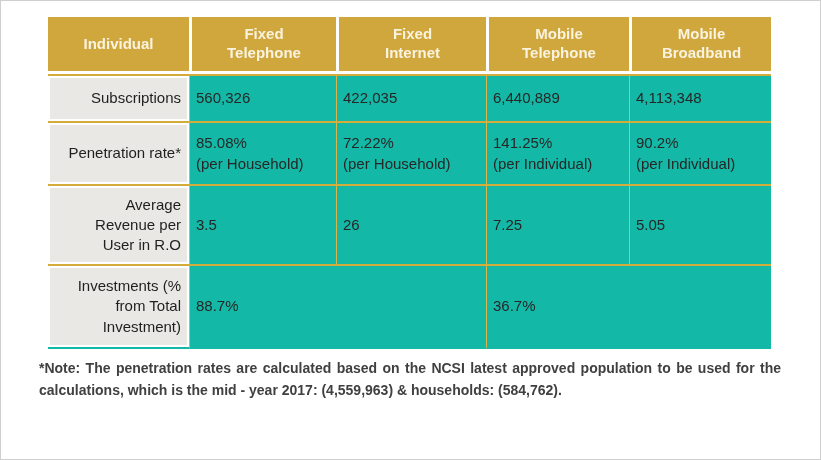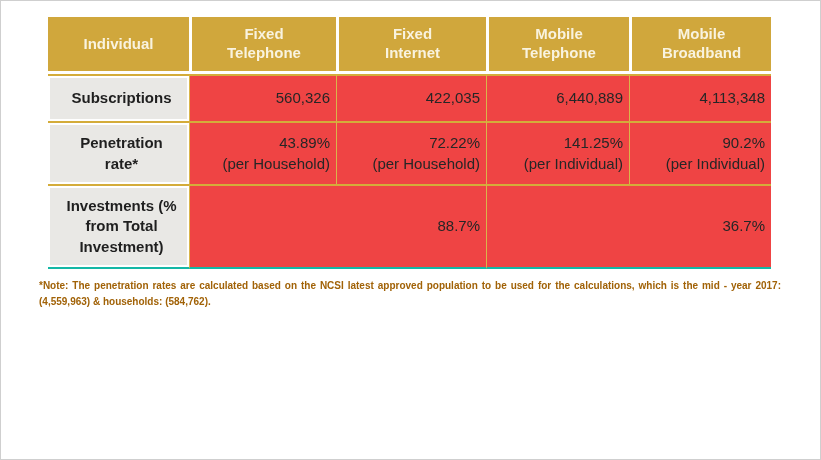--- a/index.html
+++ b/index.html
@@ -35,49 +35,49 @@
     text-align:center;
     vertical-align:middle;
     height:50px;
     white-space:pre-line;
     border-bottom:3px solid #ffffff;
     padding:2px 4px;
   }
   thead th + th{border-left:3px solid #ffffff;text-align:center;}
   tbody td{
     font-size:15px;
-    text-align:right;
+    text-align:left;
     vertical-align:middle;
     white-space:pre-line;
     line-height:1.35;
     border-top:2px solid #D4AC3A;
     padding:4px 6px;
-    background:#ef4444;
+    background:#14b8a6;
   }
   tbody td + td{border-left:1px solid #D9B54A;}
   tbody tr:last-child td{border-bottom:2px solid #14b8a6;}
   td.rowlabel{
     background:#E9E8E5;
     box-shadow:inset 0 0 0 2px #ffffff;
-    font-weight:700;
-    text-align:center;
+    font-weight:400;
+    text-align:right;
     padding-left:14px;
     padding-right:8px;
     color:#1f1f1f;
   }
   tr.r-subscriptions td{height:37px;}
   tr.r-penetration td{height:53px;}
   tr.r-arpu td{height:70px;}
   tr.r-investments td{height:73px;}
   .footnote{
     margin:9px 39px 0 38px;
-    font-size:10px;
+    font-size:14px;
     font-weight:700;
     line-height:1.55;
-    color:#a16207;
+    color:#404040;
     text-align:justify;
   }
 </style>
 </head>
 <body>
 
 <div class="page">
 
 
   <table class="indicators">
@@ -104,28 +104,35 @@
     <tbody>
       <tr class="r-subscriptions">
         <td class="rowlabel">Subscriptions</td>
         <td>560,326</td>
         <td>422,035</td>
         <td>6,440,889</td>
         <td>4,113,348</td>
       </tr>
       <tr class="r-penetration">
         <td class="rowlabel">Penetration rate*</td>
-        <td>43.89%
+        <td>85.08%
 (per Household)</td>
         <td>72.22%
 (per Household)</td>
         <td>141.25%
 (per Individual)</td>
         <td>90.2%
 (per Individual)</td>
+      </tr>
+      <tr class="r-arpu">
+        <td class="rowlabel">Average Revenue per User in R.O</td>
+        <td>3.5</td>
+        <td>26</td>
+        <td>7.25</td>
+        <td>5.05</td>
       </tr>
       <tr class="r-investments">
         <td class="rowlabel">Investments (% from Total Investment)</td>
         <td colspan="2">88.7%</td>
         <td colspan="2">36.7%</td>
       </tr>
     </tbody>
   </table>
 
   <p class="footnote">*Note: The penetration rates are calculated based on the NCSI latest approved population to be used for the calculations, which is the mid - year 2017: (4,559,963) &amp; households: (584,762).</p>

